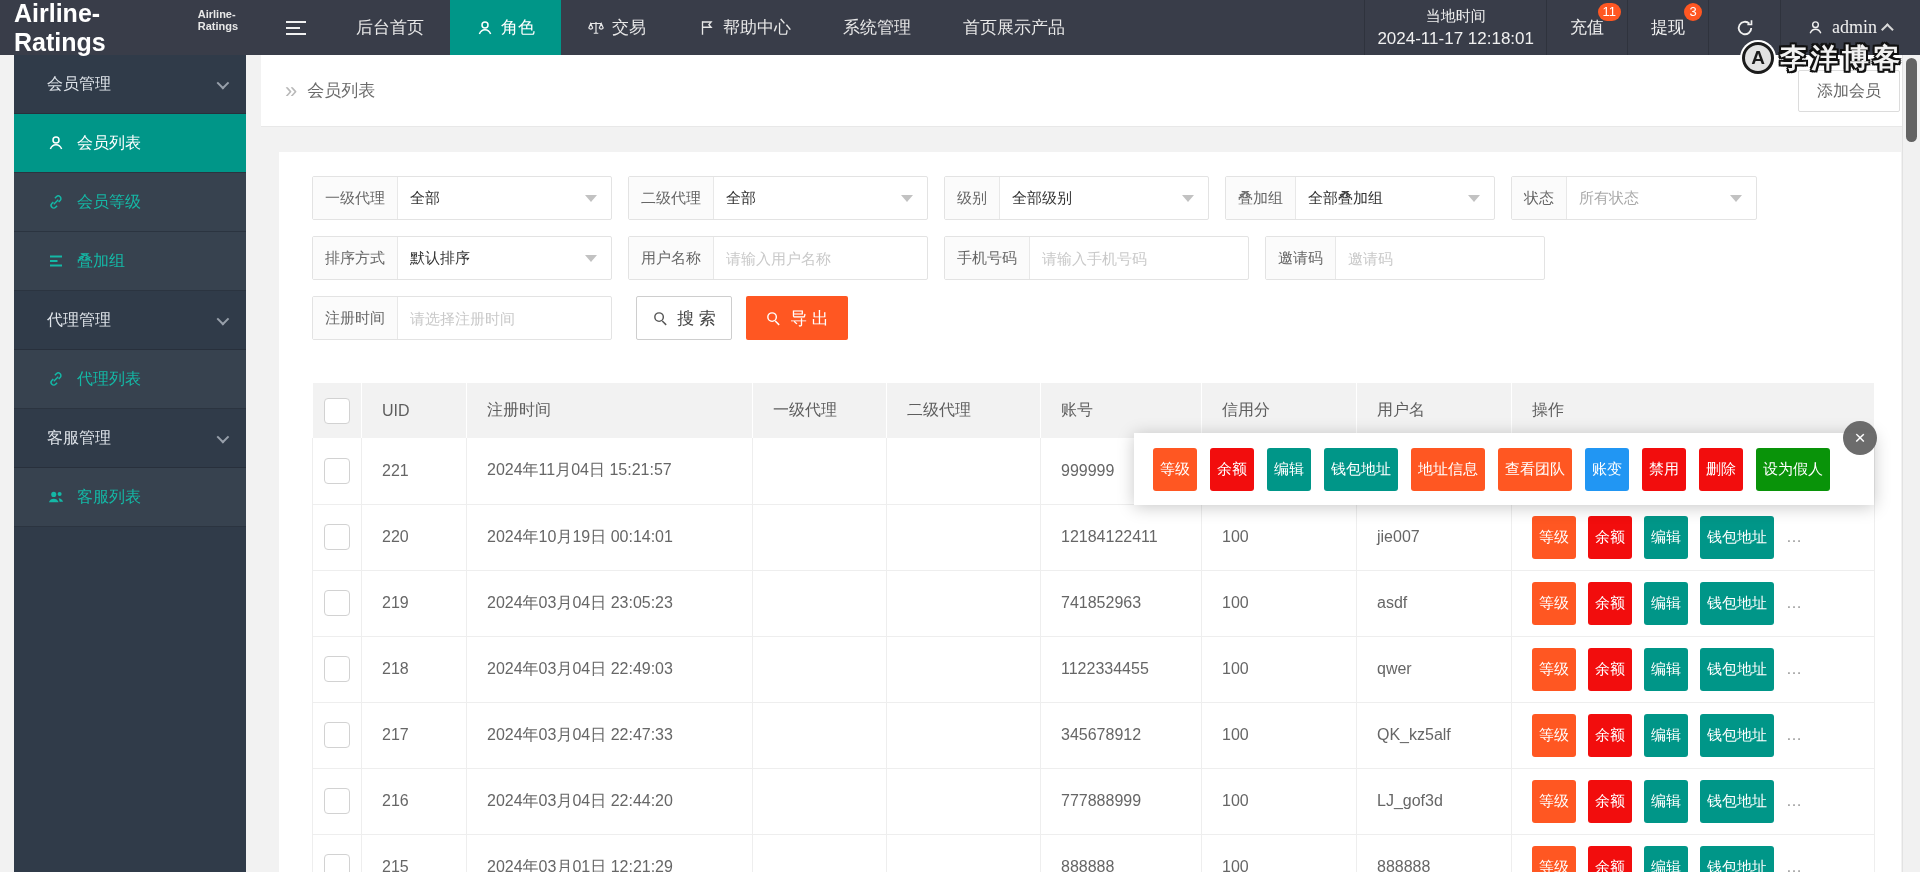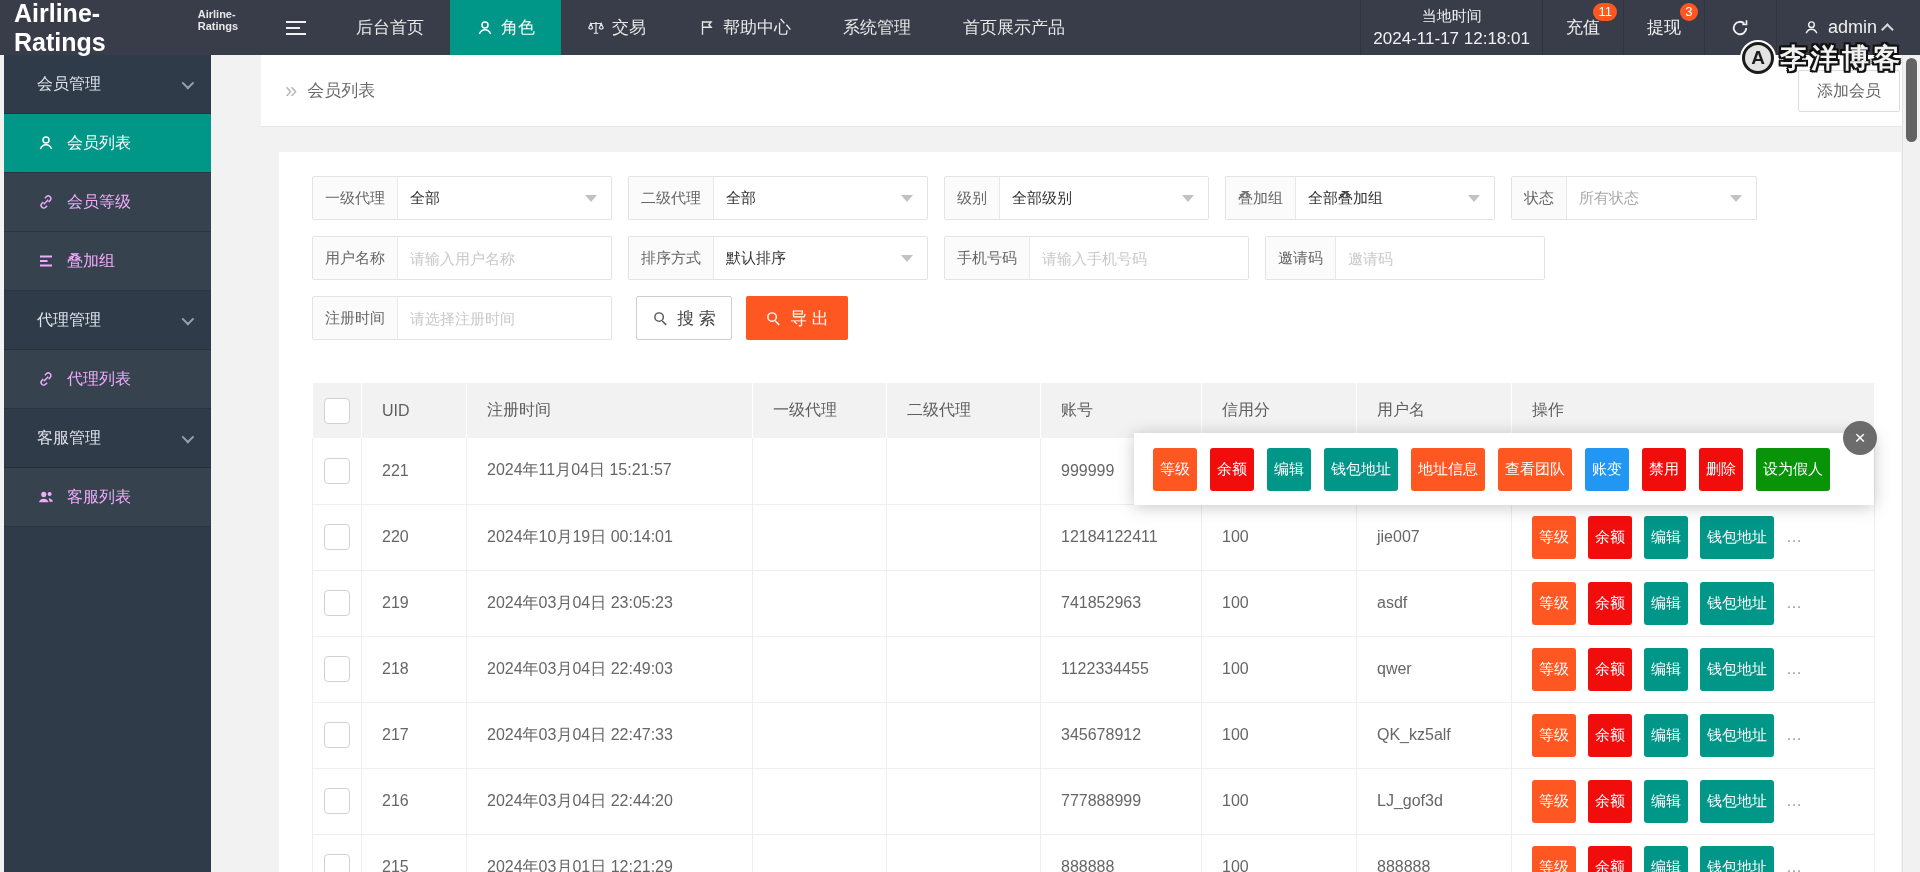--- a/index.html
+++ b/index.html
@@ -18,29 +18,29 @@
   .nav-item { display:flex; align-items:center; gap:7px; padding:0 26px; color:#e8e8e8; font-size:17px; cursor:pointer;text-align:right; }
   .nav-item.active { background:#009688; color:#fff; }
   .nav-item svg { width:18px; height:18px; }
   .nav-time { margin-left:auto; min-width:176px; padding:0 12px; text-align:center; color:#f0f0f0; display:flex; flex-direction:column; justify-content:center; gap:3px; border-left:1px solid #2f333d; border-right:1px solid #2f333d; }
   .nav-time .t1 { font-size:15px; }
   .nav-time .t2 { font-size:17px; }
   .nav-quick { position:relative; display:flex; align-items:center; padding:0 23px; color:#f0f0f0; font-size:17px; cursor:pointer; border-right:1px solid #2f333d; }
   .badge { position:absolute; top:3px; right:6px; background:#ff5722; color:#fff; font-size:13px; line-height:18px; height:18px; min-width:18px; padding:0 5px; border-radius:9px; text-align:center; }
   .nav-refresh { width:72px; display:flex; align-items:center; justify-content:center; color:#f0f0f0; cursor:pointer; border-right:1px solid #2f333d; }
   .nav-refresh svg { width:20px; height:20px; }
-  .nav-user { display:flex; align-items:center; gap:8px; padding:3px 26px; color:#f0f0f0; font-size:18px; cursor:pointer; }
+  .nav-user { display:flex; align-items:center; gap:8px; padding:3px 26px; color:#f0f0f0; font-size:18px; cursor:pointer;font-family:Liberation Serif, serif; }
   .nav-user svg { width:17px; height:17px; }
   .caret-up { width:9px; height:9px; border-left:2px solid #d8d8d8; border-top:2px solid #d8d8d8; transform:rotate(45deg) translateY(3px); }
 
   
-  .sidebar { position:absolute; left:4px; top:55px; width:207px; height:817px; background:#303b49; z-index:10; }
+  .sidebar { position:absolute; left:14px; top:55px; width:232px; height:817px; background:#303b49; z-index:10; }
   .side-group { height:59px; display:flex; align-items:center; padding:0 20px 0 33px; color:#dfe4ea; font-size:16px; background:#303b49; border-bottom:1px solid #28303c; cursor:pointer; }
   .side-group .chev { margin-left:auto; width:9px; height:9px; border-right:2px solid #98a0ab; border-bottom:2px solid #98a0ab; transform:rotate(45deg) translateY(-2px); }
-  .side-item { height:59px; display:flex; align-items:center; gap:12px; padding-left:33px; color:#f0abfc; font-size:16px; background:#37424f; border-bottom:1px solid #2b3440; cursor:pointer; }
+  .side-item { height:59px; display:flex; align-items:center; gap:12px; padding-left:33px; color:#14b8a6; font-size:16px; background:#37424f; border-bottom:1px solid #2b3440; cursor:pointer; }
   .side-item svg { width:18px; height:18px; flex:none; }
   .side-item.active { background:#009688; color:#fff; }
 
   
   .main { position:absolute; left:261px; top:55px; width:1659px; height:817px; background:#f2f2f2; }
   .crumb-bar { position:relative; height:72px; background:#fff; border-bottom:1px solid #e8e8e8; display:flex; align-items:center; padding-left:24px; }
   .crumb-arrow { color:#b9b9b9; font-size:22px; margin-right:10px; }
   .crumb-title { color:#6b6b6b; font-size:17px; }
   .add-btn { position:absolute; right:20px; top:15px; height:42px; padding:0 18px; background:#fff; border:1px solid #dcdcdc; border-radius:2px; color:#666; font-size:16px; cursor:pointer; font-family:inherit; }
 
@@ -261,29 +261,29 @@
         <span class="flabel">状态</span>
         <span class="fval muted">所有状态</span>
         <span class="fcaret">
             <i></i>
           </span>
       </div>
     </div>
 
     <div class="frow">
       <div class="fctrl w300">
+        <span class="flabel">排序方式</span>
+        <span class="fval">默认排序</span>
+        <span class="fcaret">
+            <i></i>
+          </span>
+      </div>
+      <div class="fctrl w300">
         <span class="flabel">用户名称</span>
         <input class="finput" placeholder="请输入用户名称" style="">
-      </div>
-      <div class="fctrl w300">
-        <span class="flabel">排序方式</span>
-        <span class="fval">默认排序</span>
-        <span class="fcaret">
-            <i></i>
-          </span>
       </div>
       <div class="fctrl w305">
         <span class="flabel">手机号码</span>
         <input class="finput" placeholder="请输入手机号码" style="">
       </div>
       <div class="fctrl w280">
         <span class="flabel">邀请码</span>
         <input class="finput" placeholder="邀请码" style="">
       </div>
     </div>

